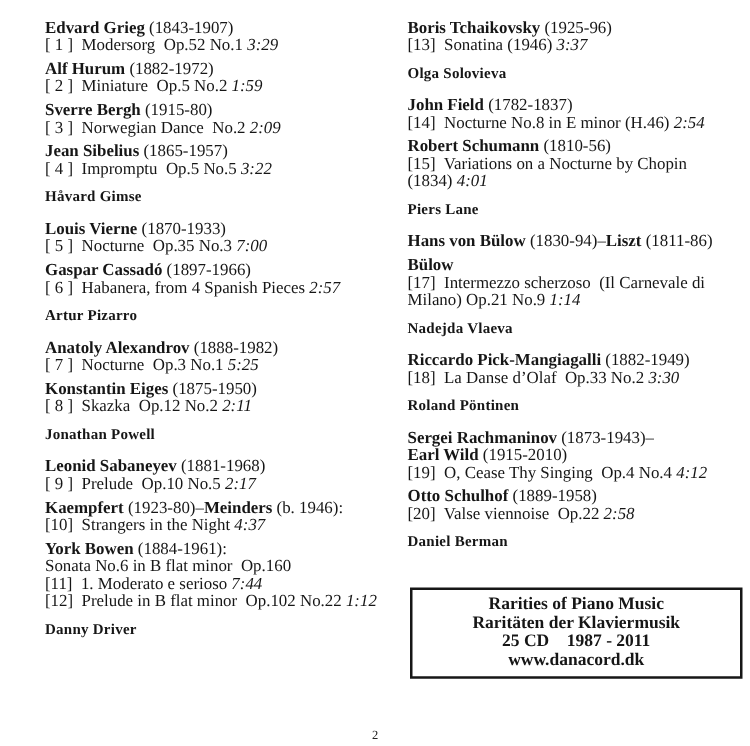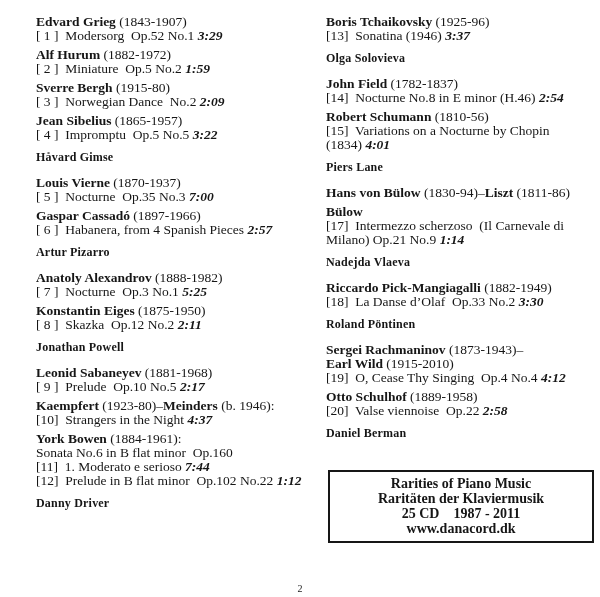--- a/index.html
+++ b/index.html
@@ -23,21 +23,21 @@
   }
   .line.composer { margin-top: 5px; }
   .line.performer {
     font-size: 12px;
     line-height: 20px;
     font-weight: bold;
     margin: 5px 0 9px 0;
     letter-spacing: 0.2px;
   }
   .p-b { font-weight: bold; }
-  .p-i { font-style: italic; font-weight: bold; }
+  .p-i { font-style: italic; }
 
   .info-box {
     box-sizing: border-box;
     width: 266px;
     margin-top: 27px;
     margin-left: 2px;
     border: 2px solid #161616;
     padding: 4px 2px 5px 2px;
     text-align: center;
   }
@@ -65,21 +65,21 @@
       <div class="lines">
           <div class="line composer"><span class="p-b">Edvard Grieg</span><span class="p-r"> (1843-1907)</span></div>
           <div class="line track"><span class="p-r">[ 1 ]  Modersorg  Op.52 No.1 </span><span class="p-i">3:29</span></div>
           <div class="line composer"><span class="p-b">Alf Hurum</span><span class="p-r"> (1882-1972)</span></div>
           <div class="line track"><span class="p-r">[ 2 ]  Miniature  Op.5 No.2 </span><span class="p-i">1:59</span></div>
           <div class="line composer"><span class="p-b">Sverre Bergh</span><span class="p-r"> (1915-80)</span></div>
           <div class="line track"><span class="p-r">[ 3 ]  Norwegian Dance  No.2 </span><span class="p-i">2:09</span></div>
           <div class="line composer"><span class="p-b">Jean Sibelius</span><span class="p-r"> (1865-1957)</span></div>
           <div class="line track"><span class="p-r">[ 4 ]  Impromptu  Op.5 No.5 </span><span class="p-i">3:22</span></div>
           <div class="line performer"><span class="p-b">Håvard Gimse</span></div>
-          <div class="line composer"><span class="p-b">Louis Vierne</span><span class="p-r"> (1870-1937)</span></div>
+          <div class="line composer"><span class="p-b">Louis Vierne</span><span class="p-r"> (1870-1933)</span></div>
           <div class="line track"><span class="p-r">[ 5 ]  Nocturne  Op.35 No.3 </span><span class="p-i">7:00</span></div>
           <div class="line composer"><span class="p-b">Gaspar Cassadó</span><span class="p-r"> (1897-1966)</span></div>
           <div class="line track"><span class="p-r">[ 6 ]  Habanera, from 4 Spanish Pieces </span><span class="p-i">2:57</span></div>
           <div class="line performer"><span class="p-b">Artur Pizarro</span></div>
           <div class="line composer"><span class="p-b">Anatoly Alexandrov</span><span class="p-r"> (1888-1982)</span></div>
           <div class="line track"><span class="p-r">[ 7 ]  Nocturne  Op.3 No.1 </span><span class="p-i">5:25</span></div>
           <div class="line composer"><span class="p-b">Konstantin Eiges</span><span class="p-r"> (1875-1950)</span></div>
           <div class="line track"><span class="p-r">[ 8 ]  Skazka  Op.12 No.2 </span><span class="p-i">2:11</span></div>
           <div class="line performer"><span class="p-b">Jonathan Powell</span></div>
           <div class="line composer"><span class="p-b">Leonid Sabaneyev</span><span class="p-r"> (1881-1968)</span></div>

